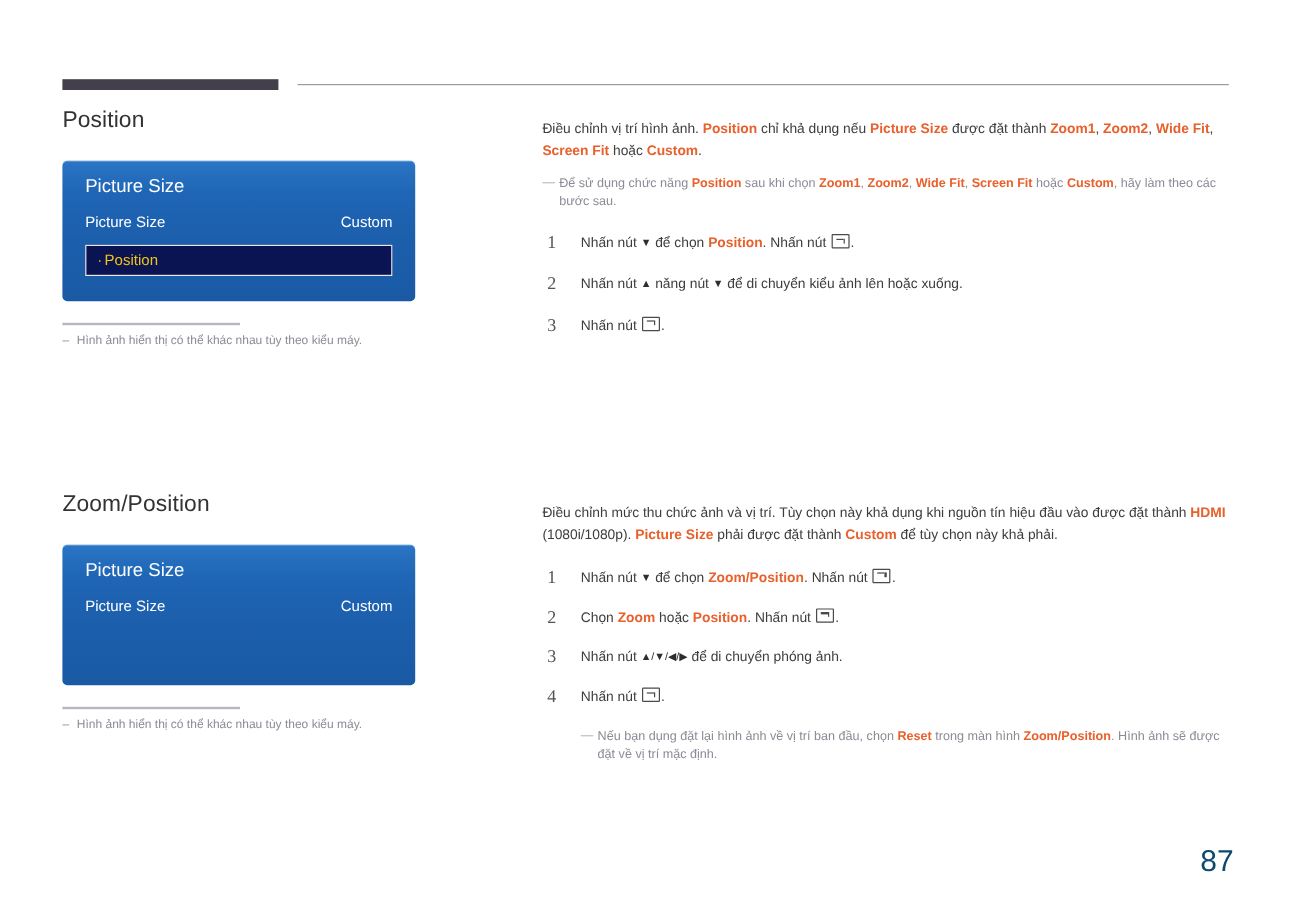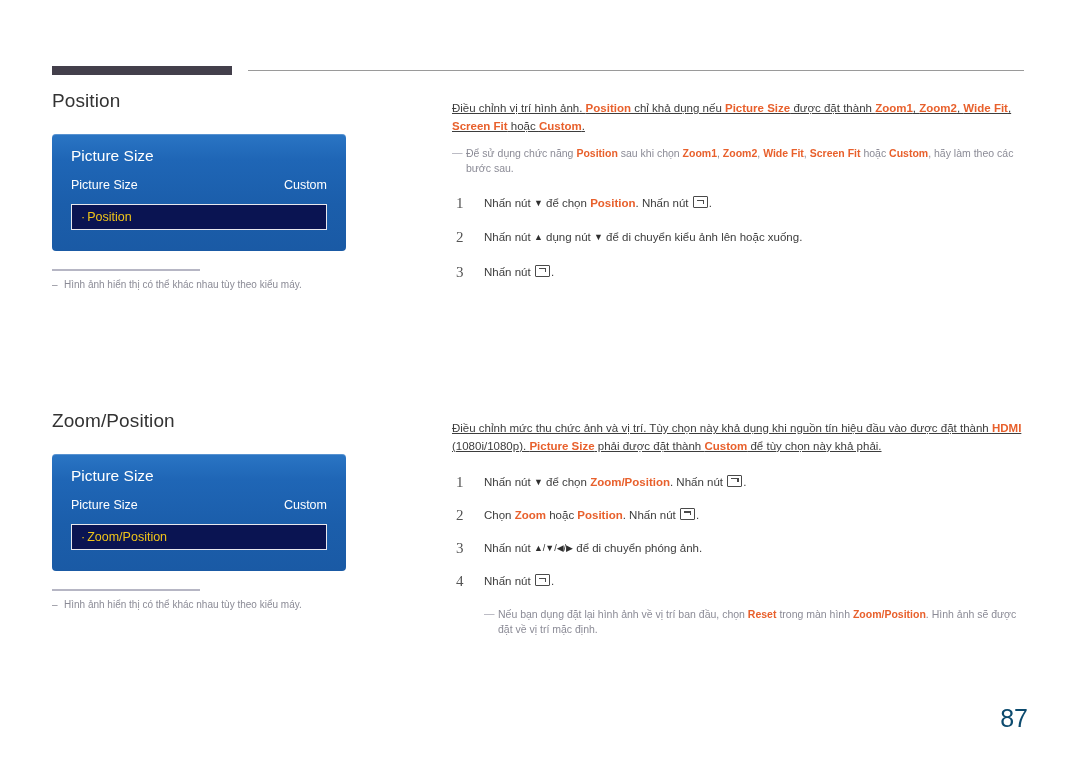--- a/index.html
+++ b/index.html
@@ -146,21 +146,20 @@
     left: 0;
     top: 0;
   }
 
   
   .body-para {
     font-size: 11.5px;
     line-height: 1.55;
     color: #3d3d3d;
     margin: 0;
-    text-decoration: underline;
   }
   .note-para {
     position: relative;
     font-size: 10.5px;
     line-height: 1.5;
     color: #8b8b96;
     margin: 10px 0 0 0;
     padding-left: 14px;
   }
   .note-para .note-dash {
@@ -294,43 +293,40 @@
   <div class="right-col">
     <p class="body-para"><span>Điều chỉnh vị trí hình ảnh. </span><span class="kw">Position</span><span> chỉ khả dụng nếu </span><span class="kw">Picture Size</span><span> được đặt thành </span><span class="kw">Zoom1</span><span>, </span><span class="kw">Zoom2</span><span>, </span><span class="kw">Wide Fit</span><span>, </span><span class="kw">Screen Fit</span><span> hoặc </span><span class="kw">Custom</span><span>.</span></p>
 
     <p class="note-para"><span class="note-dash">―</span><span>Để sử dụng chức năng </span><span class="kw">Position</span><span> sau khi chọn </span><span class="kw">Zoom1</span><span>, </span><span class="kw">Zoom2</span><span>, </span><span class="kw">Wide Fit</span><span>, </span><span class="kw">Screen Fit</span><span> hoặc </span><span class="kw">Custom</span><span>, hãy làm theo các bước sau.</span></p>
 
     <ul class="steps">
       <li class="step">
         <span class="step-num">1</span><span>Nhấn nút </span><span class="arrow">▼</span><span> để chọn </span><span class="kw">Position</span><span>. Nhấn nút </span><span class="enter-key"></span><span>.</span>
       </li>
       <li class="step">
-        <span class="step-num">2</span><span>Nhấn nút </span><span class="arrow">▲</span><span> dụng nút </span><span class="arrow">▼</span><span> để di chuyển kiểu ảnh lên hoặc xuống.</span>
+        <span class="step-num">2</span><span>Nhấn nút </span><span class="arrow">▲</span><span> năng nút </span><span class="arrow">▼</span><span> để di chuyển kiểu ảnh lên hoặc xuống.</span>
       </li>
       <li class="step">
         <span class="step-num">3</span><span>Nhấn nút </span><span class="enter-key"></span><span>.</span>
       </li>
     </ul>
   </div>
 </div>
 
 <div class="section sec-2">
 
   <div class="left-col">
     <h2 class="section-title">Zoom/Position</h2>
 
     <div class="osd-panel">
       <div class="osd-title">Picture Size</div>
       <div class="osd-row">
         <span class="row-value">Custom</span>
         <span>Picture Size</span>
       </div>
-      <div class="osd-highlight">
-        <span class="hl-text"><span class="hl-dot">·</span><span>Zoom/Position</span></span>
-      </div>
     </div>
 
     <div class="caption-block">
       <div class="caption-rule"></div>
       <div class="caption-text">
         <span class="cap-dash">–</span><span>Hình ảnh hiển thị có thể khác nhau tùy theo kiểu máy.</span>
       </div>
     </div>
   </div>
 

